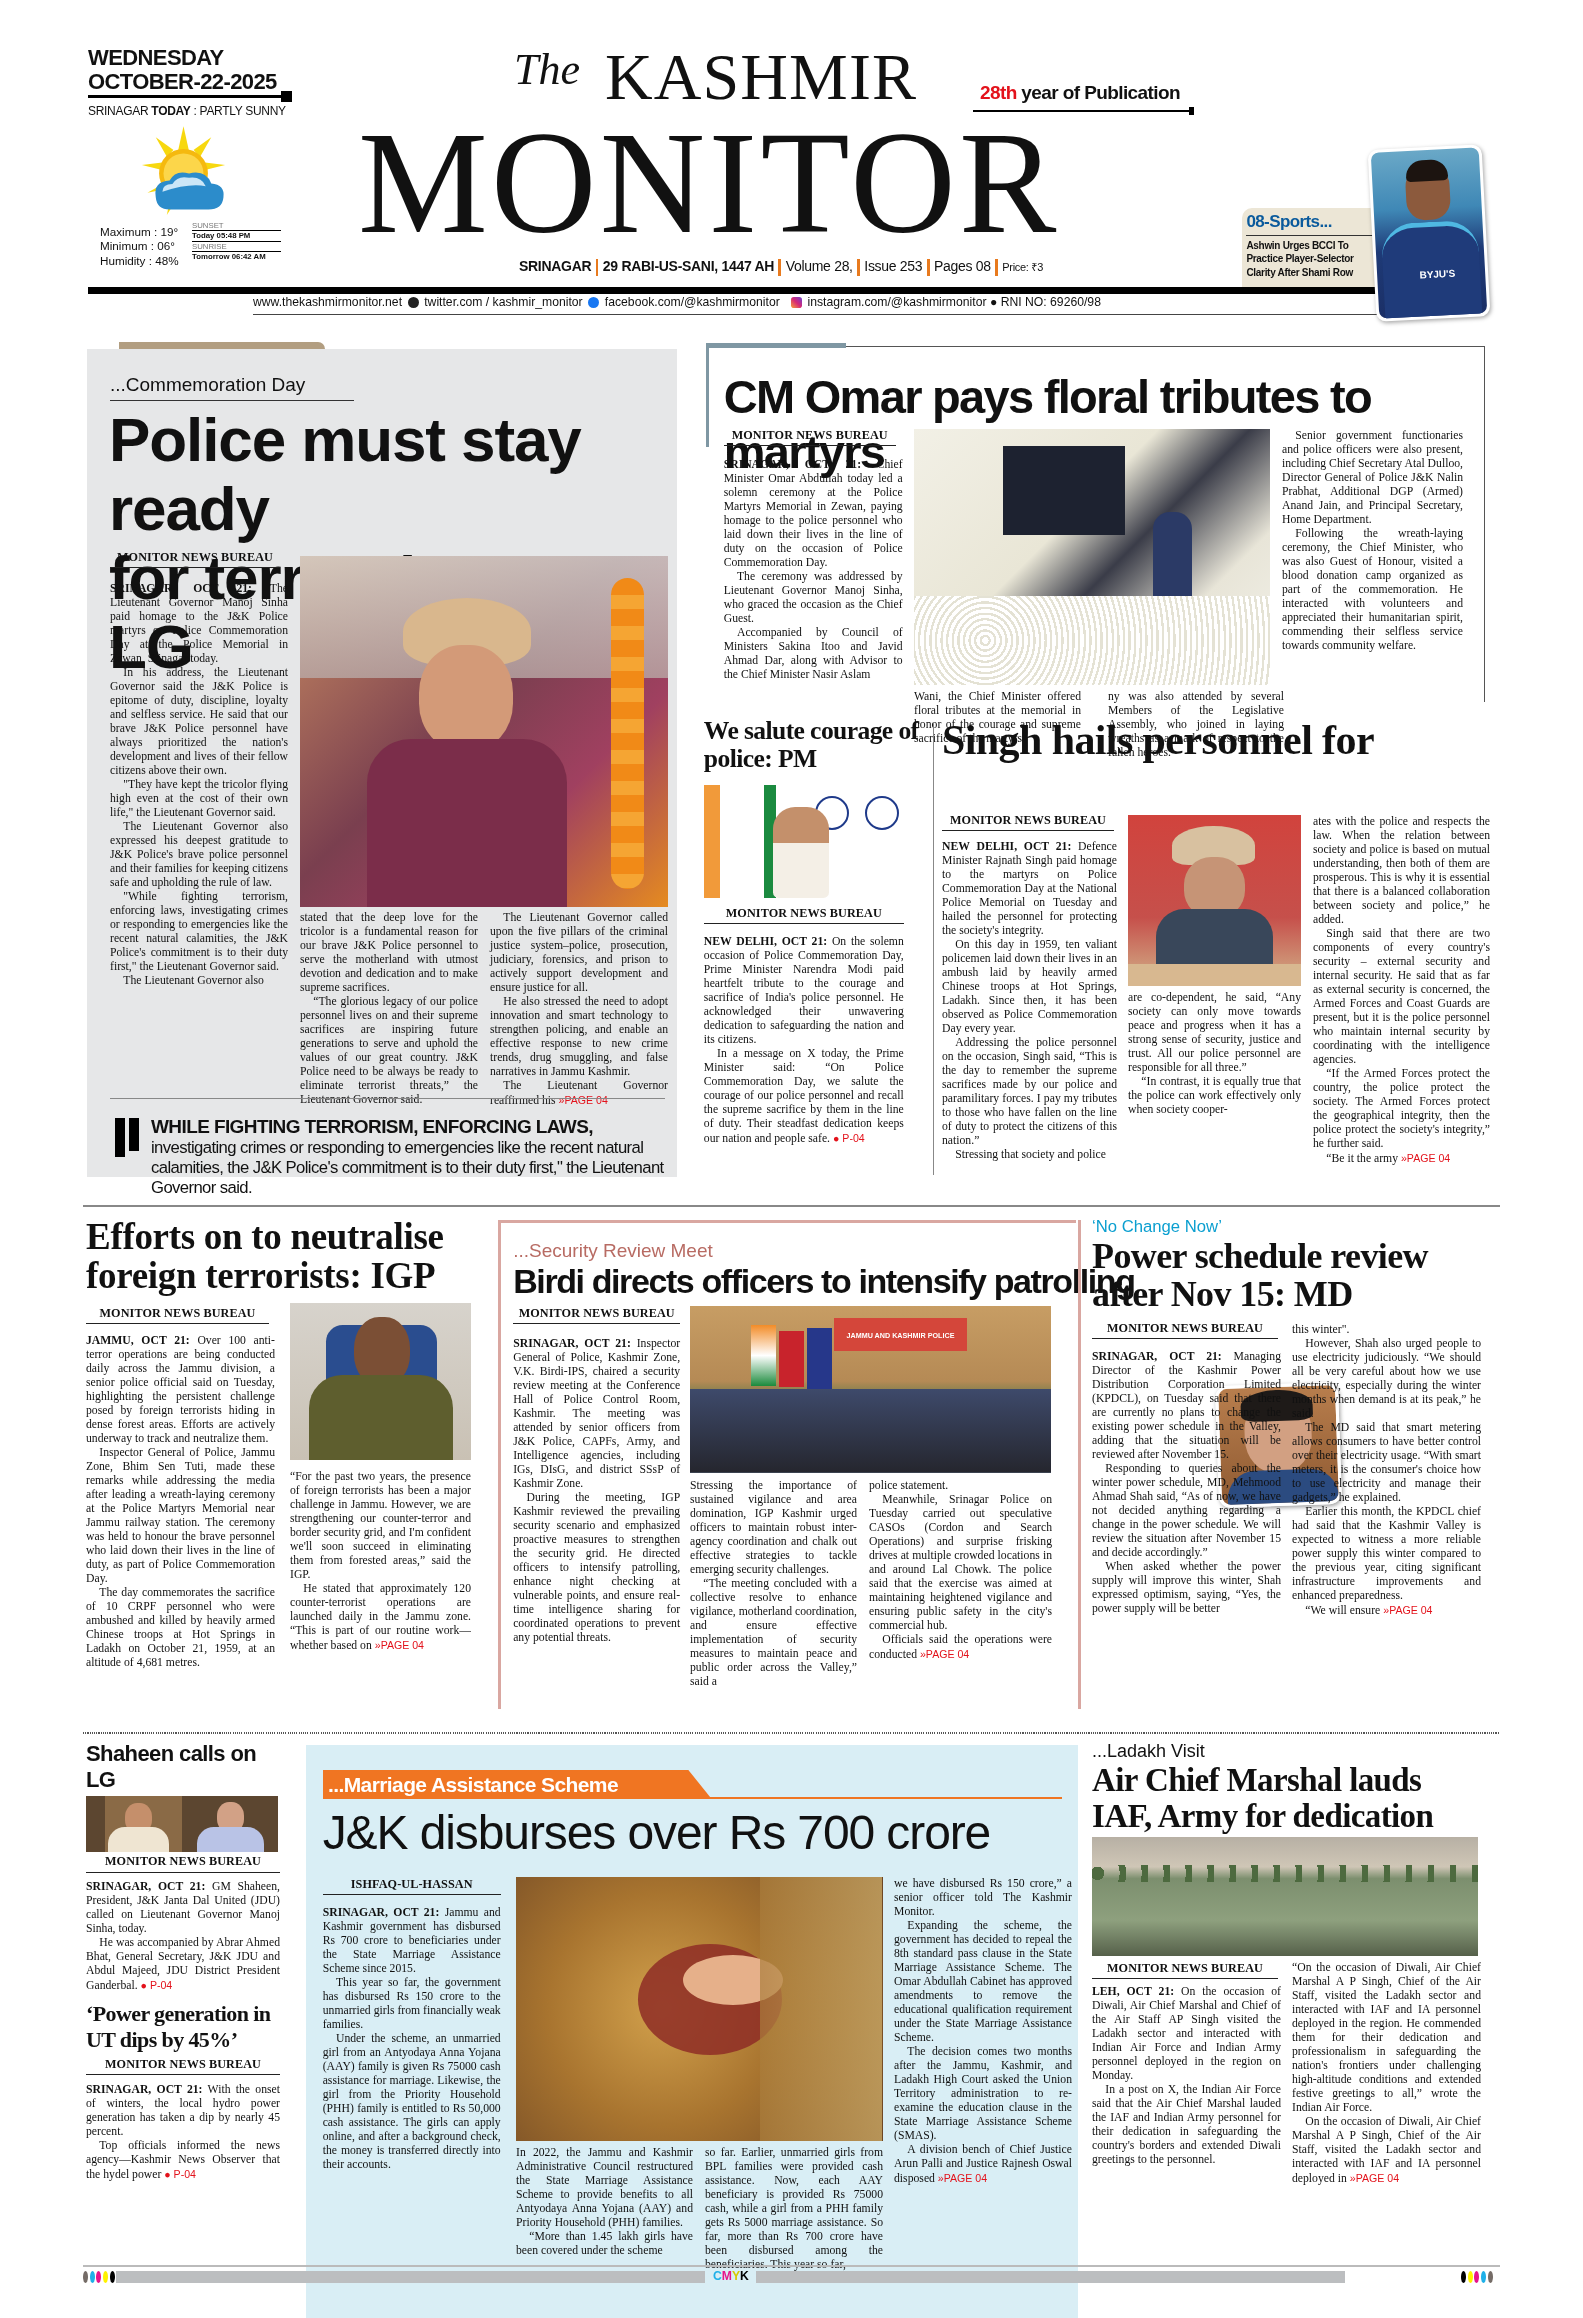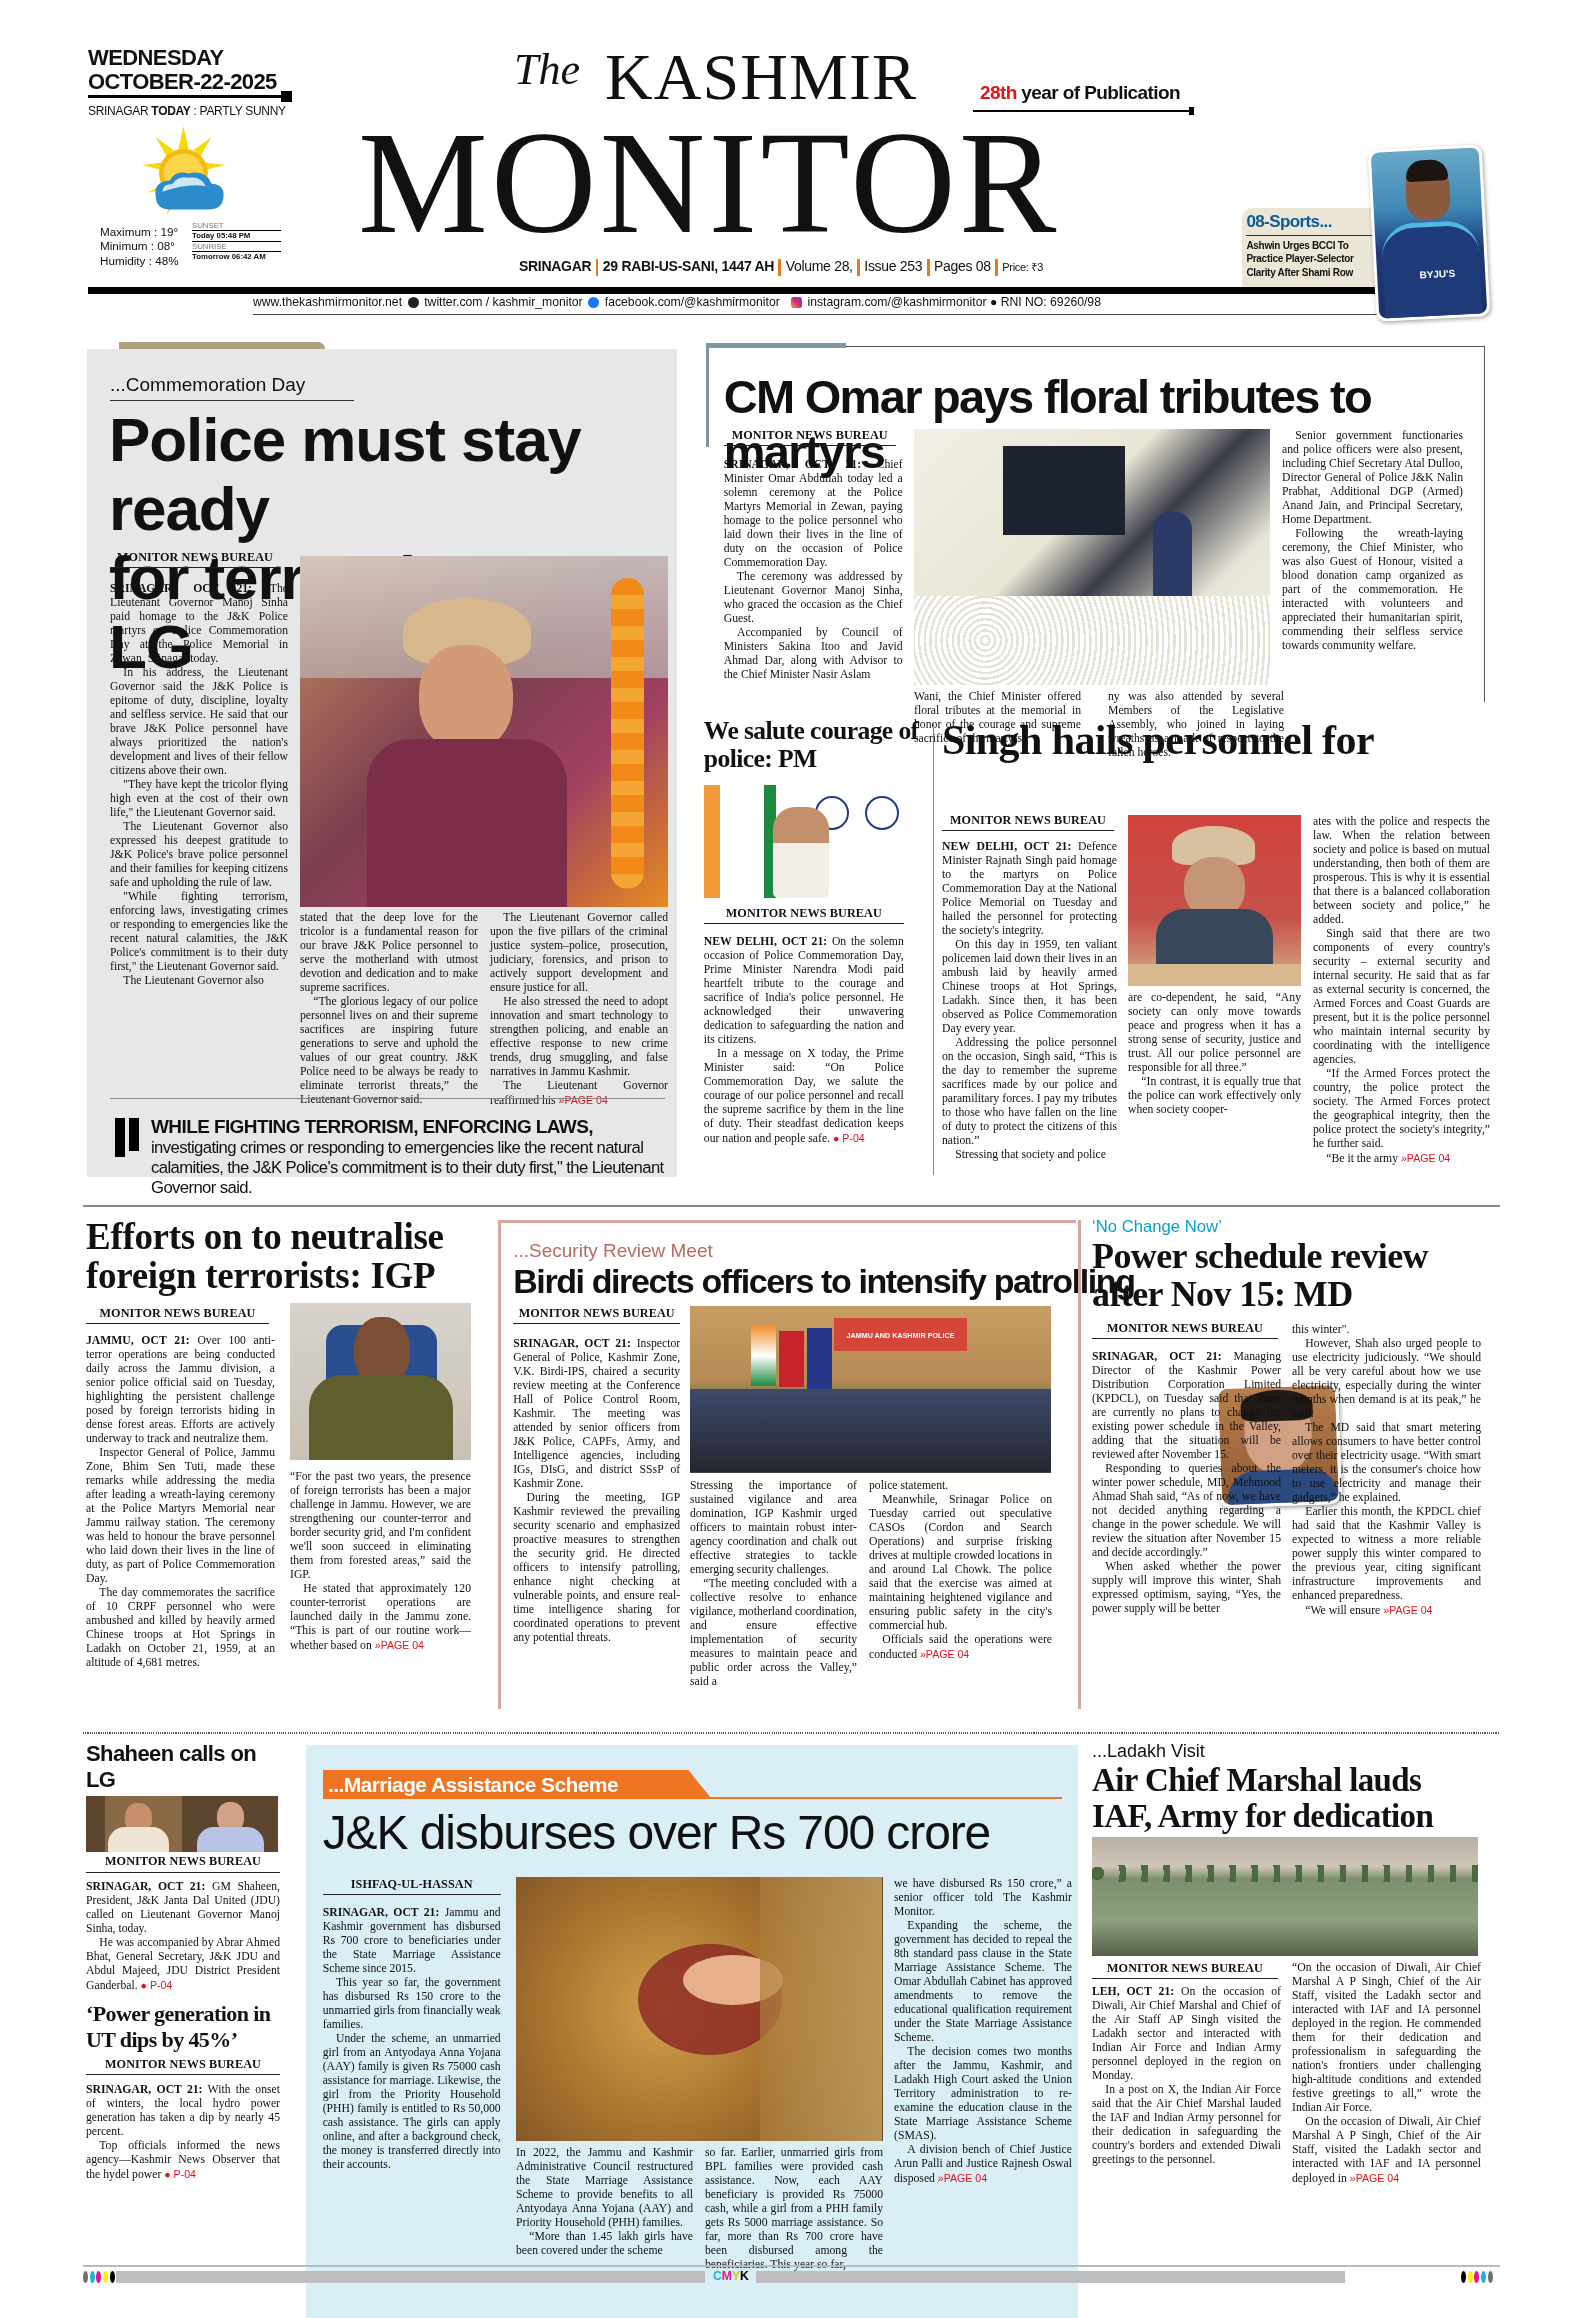--- a/index.html
+++ b/index.html
@@ -55,21 +55,21 @@
           <polygon points="35,120 70,100 75,112"></polygon>
       </g>
       <circle cx="100" cy="85" r="44" fill="#f5b90f"></circle>
       <circle cx="100" cy="85" r="36" fill="#fcd64a"></circle>
       <path d="M50 128 Q45 100 75 98 Q85 78 110 85 Q140 78 150 103 Q175 105 172 128 Q170 150 145 150 L75 150 Q52 150 50 128 Z" fill="#2c8ccb"></path>
       <path d="M62 118 Q62 104 80 104 Q90 88 110 93 Q132 90 140 108 Q110 102 62 118 Z" fill="#cbe6f7"></path>
     </svg>
   </div>
   <div class="abs cond" style="left:100px;top:225px;font-size:11.7px;line-height:14.4px;">
     <div>Maximum : 19°</div>
-    <div>Minimum  : 08°</div>
+    <div>Minimum  : 06°</div>
     <div>Humidity : 48%</div>
   </div>
   <div class="abs cond" style="left:192px;top:221px;width:89px;font-size:7.8px;line-height:9.4px;">
     <div style="color:#777;border-bottom:0.8px solid #000;">SUNSET</div>
     <div style="font-weight:bold;border-bottom:0.8px solid #000;">Today  05:48 PM</div>
     <div style="color:#777;border-bottom:0.8px solid #000;">SUNRISE</div>
     <div style="font-weight:bold;">Tomorrow 06:42 AM</div>
   </div>
 
   <div class="abs mast-the" style="left:514px;top:44px;">The</div>

